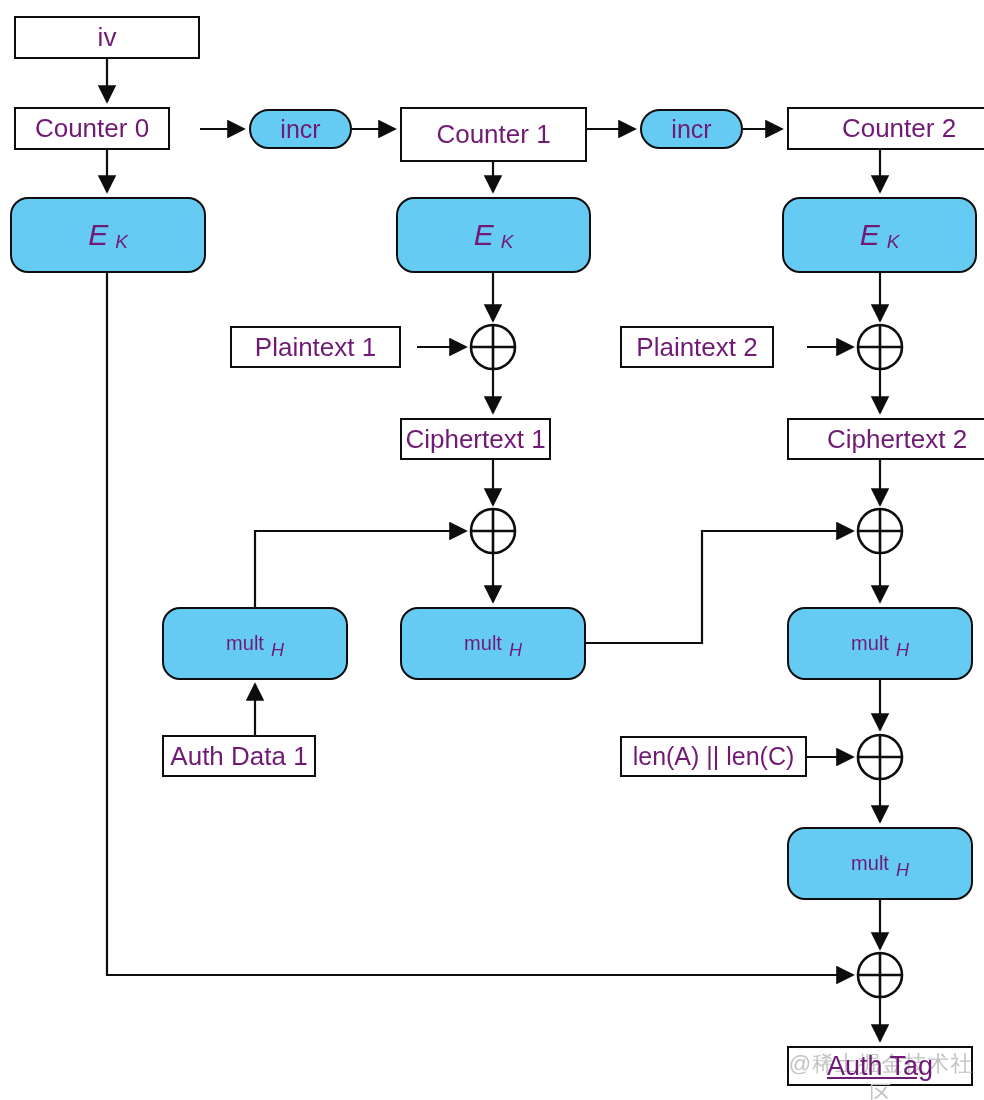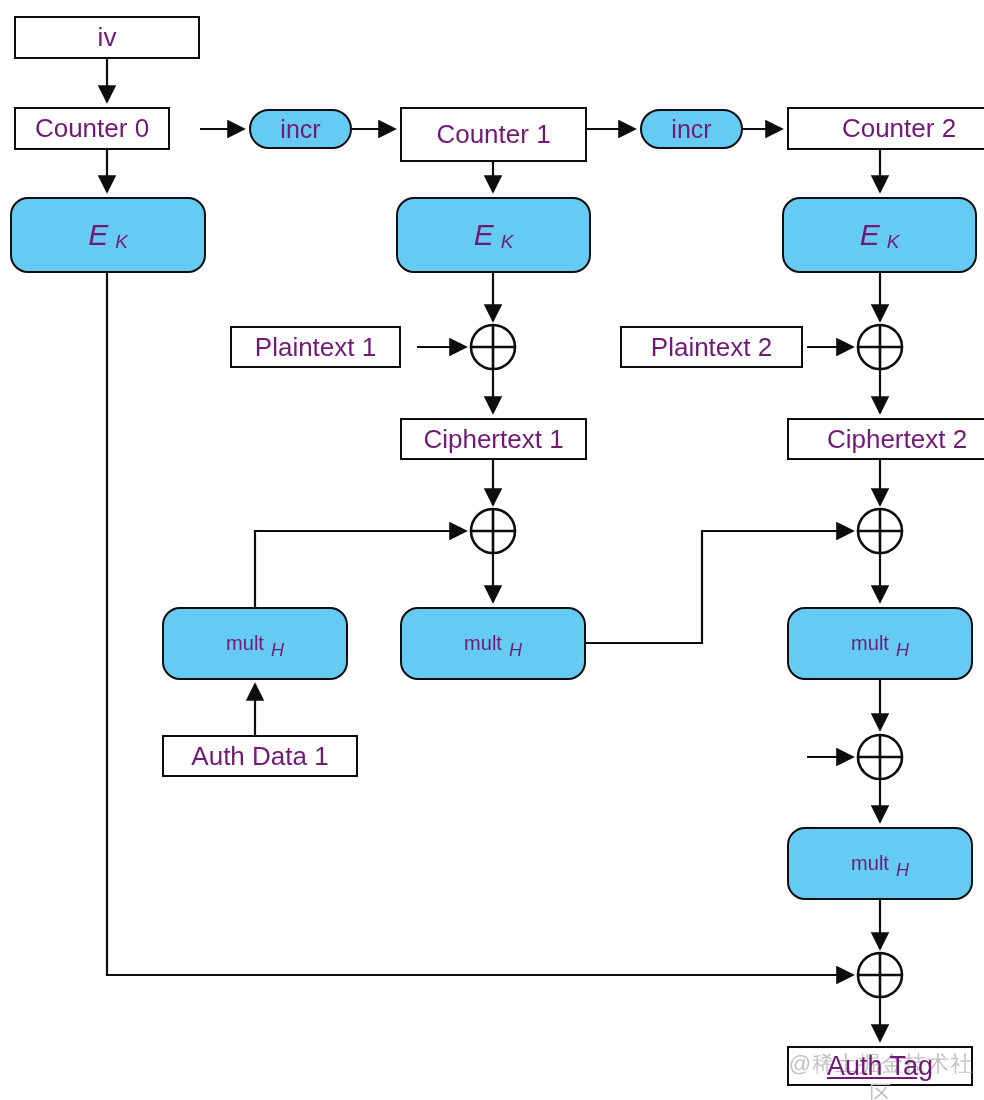--- a/index.html
+++ b/index.html
@@ -149,25 +149,25 @@
 
   <div class="node blue round" style="left:782px;top:197px;width:195px;height:76px;">
     <span class="ek-main">E</span>
       <span class="sub" style="font-size:19px;">K</span>
   </div>
 
   <div class="node" style="left:230px;top:326px;width:171px;height:42px;">
     <span>Plaintext 1</span>
   </div>
 
-  <div class="node" style="left:620px;top:326px;width:183px;height:42px;">
+  <div class="node" style="left:620px;top:326px;width:154px;height:42px;">
     <span>Plaintext 2</span>
   </div>
 
-  <div class="node" style="left:400px;top:418px;width:187px;height:42px;">
+  <div class="node" style="left:400px;top:418px;width:151px;height:42px;">
     <span>Ciphertext 1</span>
   </div>
 
   <div class="node" style="left:787px;top:418px;width:220px;height:42px;">
     <span>Ciphertext 2</span>
   </div>
 
   <div class="node blue round" style="left:162px;top:607px;width:186px;height:73px;">
     <span class="mult-main">mult</span>
       <span class="sub">H</span>
@@ -176,24 +176,27 @@
   <div class="node blue round" style="left:400px;top:607px;width:186px;height:73px;">
     <span class="mult-main">mult</span>
       <span class="sub">H</span>
   </div>
 
   <div class="node blue round" style="left:787px;top:607px;width:186px;height:73px;">
     <span class="mult-main">mult</span>
       <span class="sub">H</span>
   </div>
 
-  <div class="node" style="left:162px;top:735px;width:196px;height:42px;">
+  <div class="node" style="left:162px;top:735px;width:154px;height:42px;">
     <span>Auth Data 1</span>
   </div>
 
+  <div class="node" style="left:620px;top:736px;width:187px;height:41px;font-size:25px;">
+    <span>len(A) || len(C)</span>
+  </div>
 
   <div class="node blue round" style="left:787px;top:827px;width:186px;height:73px;">
     <span class="mult-main">mult</span>
       <span class="sub">H</span>
   </div>
 
   <div class="node" style="left:787px;top:1046px;width:186px;height:40px;font-size:27px;text-decoration:underline;">
     <span class="overlabel">Auth Tag</span>
   </div>
 

